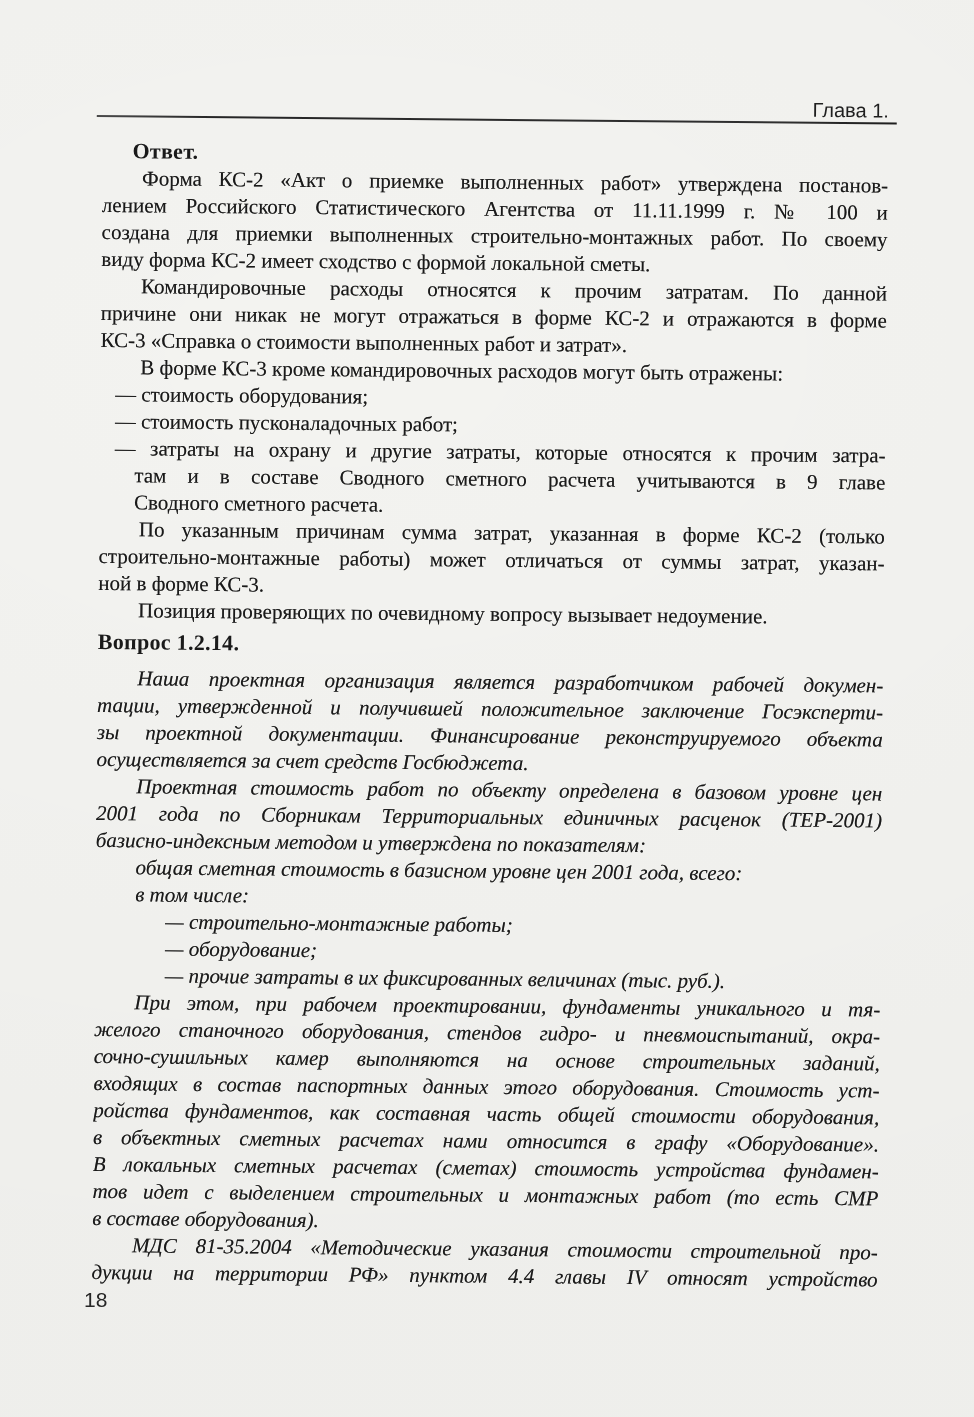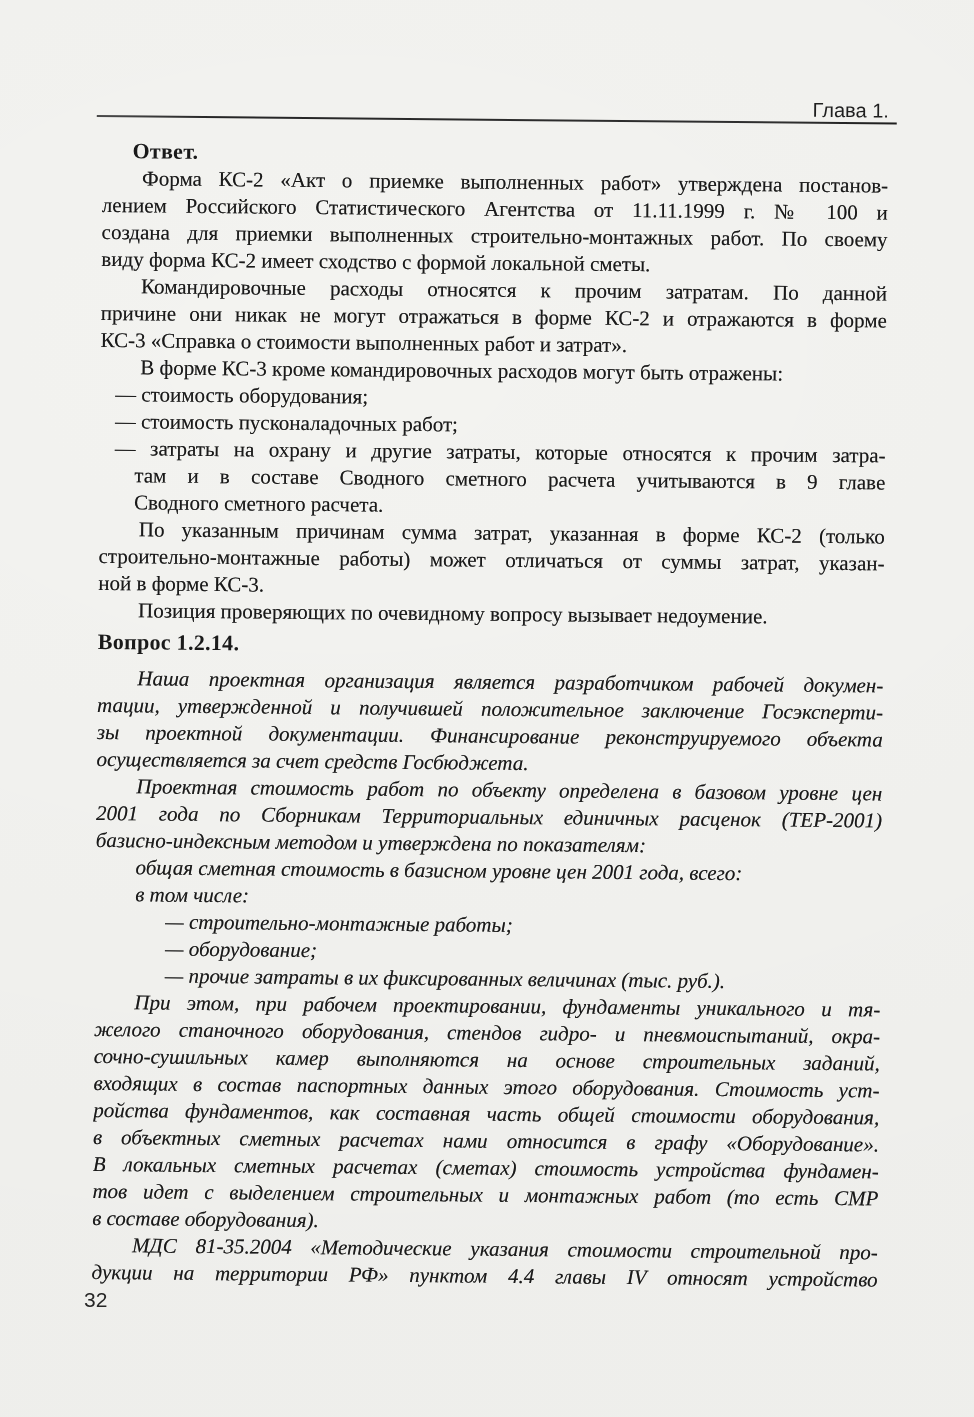--- a/index.html
+++ b/index.html
@@ -169,14 +169,14 @@
           <div class="line j">В локальных сметных расчетах (сметах) стоимость устройства фундамен-</div>
           <div class="line j">тов идет с выделением строительных и монтажных работ (то есть СМР</div>
           <div class="line">в составе оборудования).</div>
         </div>
         <div class="block para it">
           <div class="line j">МДС 81-35.2004 «Методические указания стоимости строительной про-</div>
           <div class="line j">дукции на территории РФ» пунктом 4.4 главы IV относят устройство</div>
         </div>
       </div>
   </div>
-  <div class="pagenum">32</div>
+  <div class="pagenum">18</div>
 </div>
 
 </body></html>

